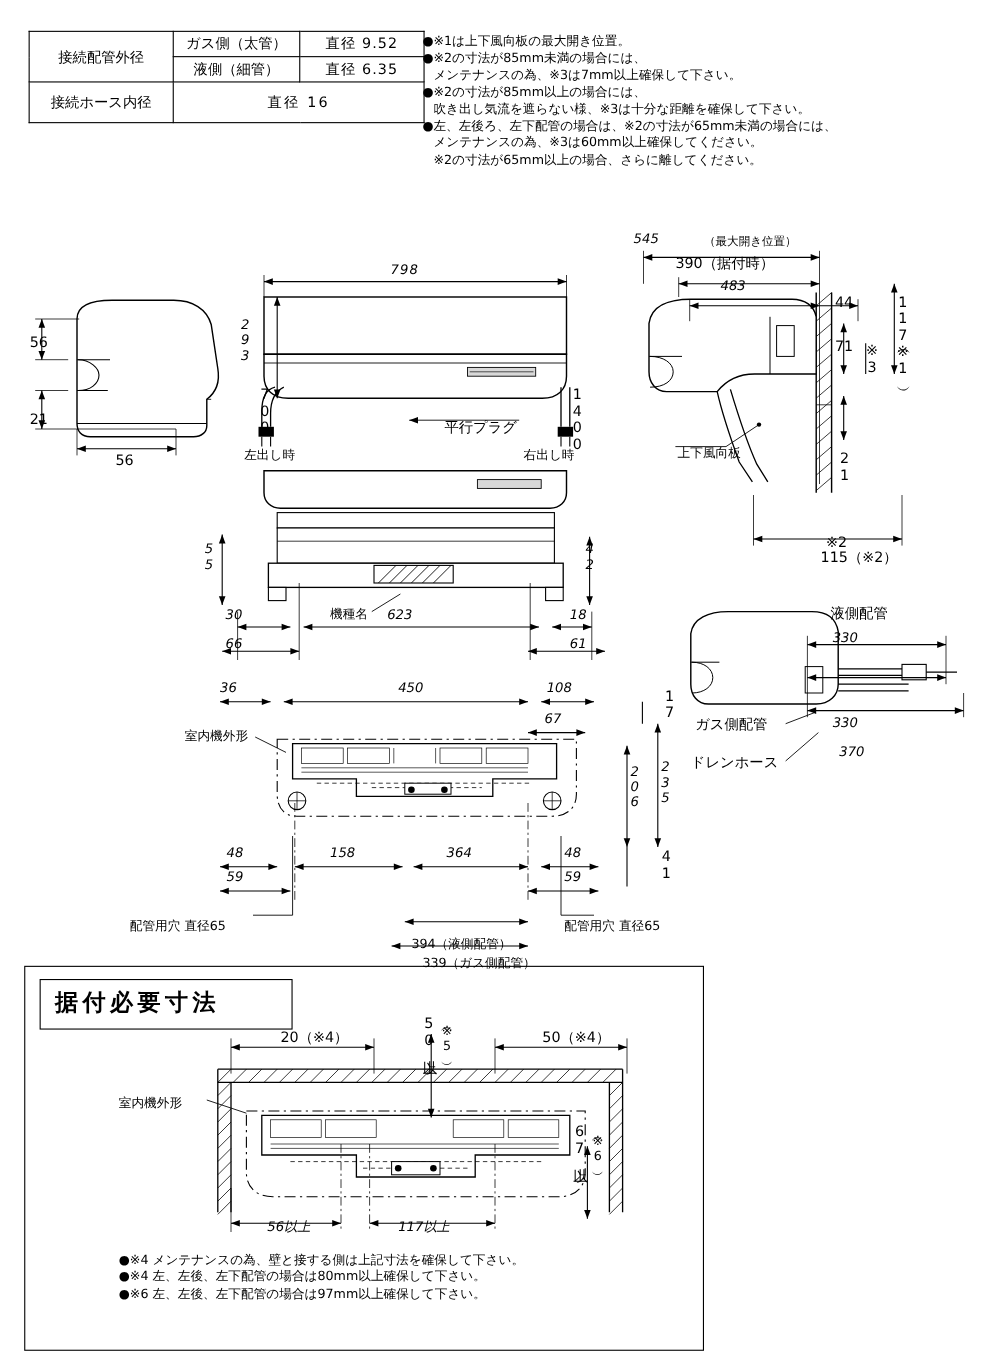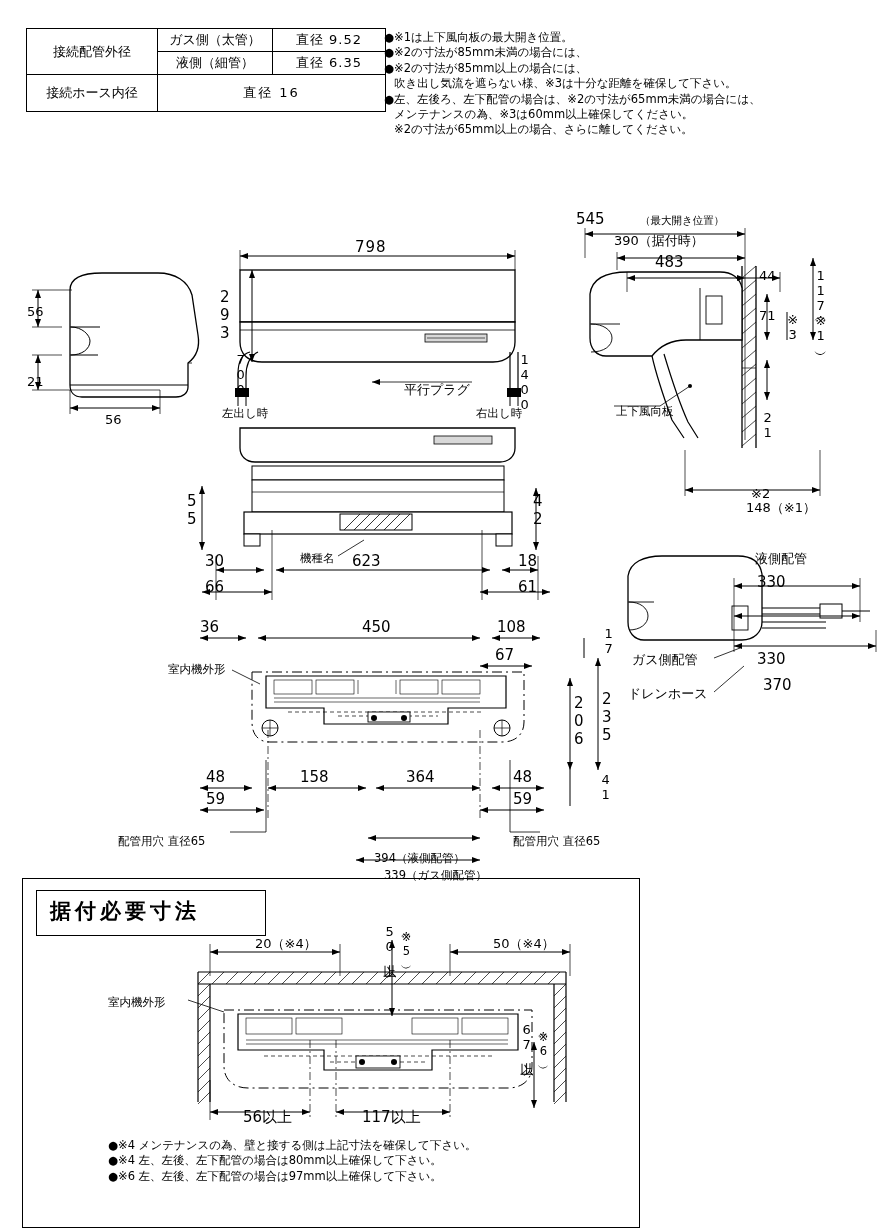--- a/index.html
+++ b/index.html
@@ -2,21 +2,21 @@
 <html><head>
 <meta charset="utf-8">
 <style>
   html,body{margin:0;padding:0;background:#fff;}
   body{font-family:"DejaVu Sans","Liberation Sans",sans-serif;color:#000;}
   #sheet{position:relative;width:895px;height:1231px;overflow:hidden;background:#fff;}
   .abs{position:absolute;}
   .txt{font-size:13px;line-height:1.25;white-space:nowrap;}
   .txt.sm{font-size:11.5px;}
   .txt.xs{font-size:10.5px;}
-  .txt.lg{font-size:15px;}
+  .txt.lg{font-size:12px;font-style:italic;}
   .txt.xl{font-size:21px;}
   .bold{font-weight:bold;}
   .vert{writing-mode:vertical-rl;text-orientation:upright;white-space:nowrap;}
   table.spec{border-collapse:collapse;}
   table.spec td{border:1px solid #000;font-size:13px;padding:2px 6px;text-align:center;white-space:nowrap;}
   .bullet{display:inline-block;width:10px;}
   svg{display:block;}
   .boxline{position:absolute;border:1px solid #000;}
   .notes p{margin:0 0 1px 0;}
 </style>
@@ -41,20 +41,21 @@
         <td style="height:32px;">接続ホース内径</td>
         <td colspan="2" style="letter-spacing:2px;">直径 16</td>
       </tr>
     </tbody>
       </table>
   </div>
 
   <div class="abs notes" style="left:384px;top:30px;width:500px;">
     <p class="txt sm"><span class="bullet">●</span><span>※1は上下風向板の最大開き位置。</span></p>
     <p class="txt sm"><span class="bullet">●</span><span>※2の寸法が85mm未満の場合には、</span></p>
+    <p class="txt sm" style="padding-left:10px;"><span>メンテナンスの為、※3は7mm以上確保して下さい。</span></p>
     <p class="txt sm"><span class="bullet">●</span><span>※2の寸法が85mm以上の場合には、</span></p>
     <p class="txt sm" style="padding-left:10px;"><span>吹き出し気流を遮らない様、※3は十分な距離を確保して下さい。</span></p>
     <p class="txt sm"><span class="bullet">●</span><span>左、左後ろ、左下配管の場合は、※2の寸法が65mm未満の場合には、</span></p>
     <p class="txt sm" style="padding-left:10px;"><span>メンテナンスの為、※3は60mm以上確保してください。</span></p>
     <p class="txt sm" style="padding-left:10px;"><span>※2の寸法が65mm以上の場合、さらに離してください。</span></p>
   </div>
 
   <svg class="abs" style="left:40px;top:265px;" width="170" height="180">
     <path d="M30 25 C30 12, 45 8, 62 8 L118 8 C135 8, 148 16, 152 30 L158 70 C160 82, 156 92, 148 98 L148 122 C148 128, 143 132, 136 132 L42 132 C34 132, 30 127, 30 120 Z" fill="#fff" stroke="#000" stroke-width="1.3"></path>
     <path d="M30 62 L60 62" stroke="#000" stroke-width="1"></path>
@@ -209,21 +210,21 @@
   <div class="abs txt lg" style="left:576px;top:210px;">545</div>
   <div class="abs txt xs" style="left:640px;top:214px;">（最大開き位置）</div>
   <div class="abs txt" style="left:614px;top:233px;">390（据付時）</div>
   <div class="abs txt lg" style="left:655px;top:253px;">483</div>
   <div class="abs txt" style="left:759px;top:268px;">44</div>
   <div class="abs txt" style="left:759px;top:308px;">71</div>
   <div class="abs txt vert" style="left:812px;top:268px;">117（※1）</div>
   <div class="abs txt vert" style="left:784px;top:312px;">※3</div>
   <div class="abs txt vert" style="left:759px;top:410px;">21</div>
   <div class="abs txt" style="left:751px;top:486px;">※2</div>
-  <div class="abs txt" style="left:746px;top:500px;">148（※1）</div>
+  <div class="abs txt" style="left:746px;top:500px;">115（※2）</div>
   <div class="abs txt sm" style="left:616px;top:404px;">上下風向板</div>
   <svg class="abs" style="left:600px;top:380px;" width="130" height="40">
     <line x1="14" y1="26" x2="60" y2="26" stroke="#000" stroke-width="0.8"></line>
     <line x1="60" y1="26" x2="90" y2="6" stroke="#000" stroke-width="0.8"></line>
     <circle cx="90" cy="6" r="2" fill="#000"></circle>
   </svg>
 
   <svg class="abs" style="left:230px;top:420px;" width="300" height="130">
     <path d="M10 8 L285 8 L285 28 C285 36, 279 42, 270 42 L25 42 C16 42, 10 36, 10 28 Z" fill="#fff" stroke="#000" stroke-width="1.3"></path>
     <rect x="204" y="16" width="58" height="8" fill="#d8d8d8" stroke="#000" stroke-width="0.8"></rect>

